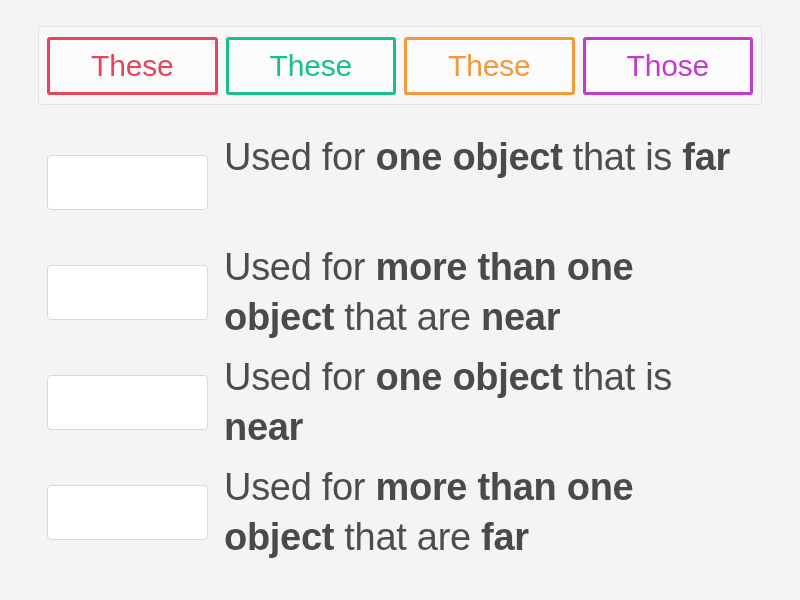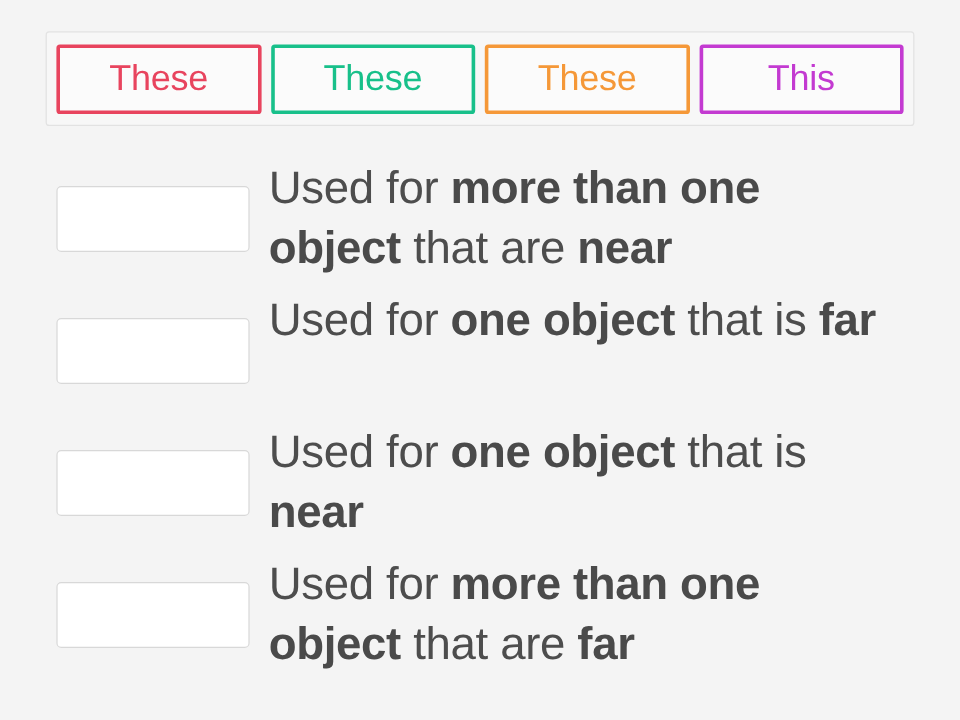--- a/index.html
+++ b/index.html
@@ -113,34 +113,34 @@
     <div class="tile t-these">
       <span class="tile-label">These</span>
     </div>
     <div class="tile t-those">
       <span class="tile-label">These</span>
     </div>
     <div class="tile t-this">
       <span class="tile-label">These</span>
     </div>
     <div class="tile t-that">
-      <span class="tile-label">This</span>
+      <span class="tile-label">Those</span>
     </div>
   </div>
 
   <div class="rows">
 
+    <div class="row row-1">
+      <div class="dropzone"></div>
+      <div class="row-text"><span>Used for </span><b>one object</b><span> that is </span><b>far</b></div>
+    </div>
+
     <div class="row row-2">
       <div class="dropzone"></div>
       <div class="row-text"><span>Used for </span><b>more than one object</b><span> that are </span><b>near</b></div>
-    </div>
-
-    <div class="row row-1">
-      <div class="dropzone"></div>
-      <div class="row-text"><span>Used for </span><b>one object</b><span> that is </span><b>far</b></div>
     </div>
 
     <div class="row row-4">
       <div class="dropzone"></div>
       <div class="row-text"><span>Used for </span><b>one object</b><span> that is </span><b>near</b></div>
     </div>
 
     <div class="row row-3">
       <div class="dropzone"></div>
       <div class="row-text"><span>Used for </span><b>more than one object</b><span> that are </span><b>far</b></div>

